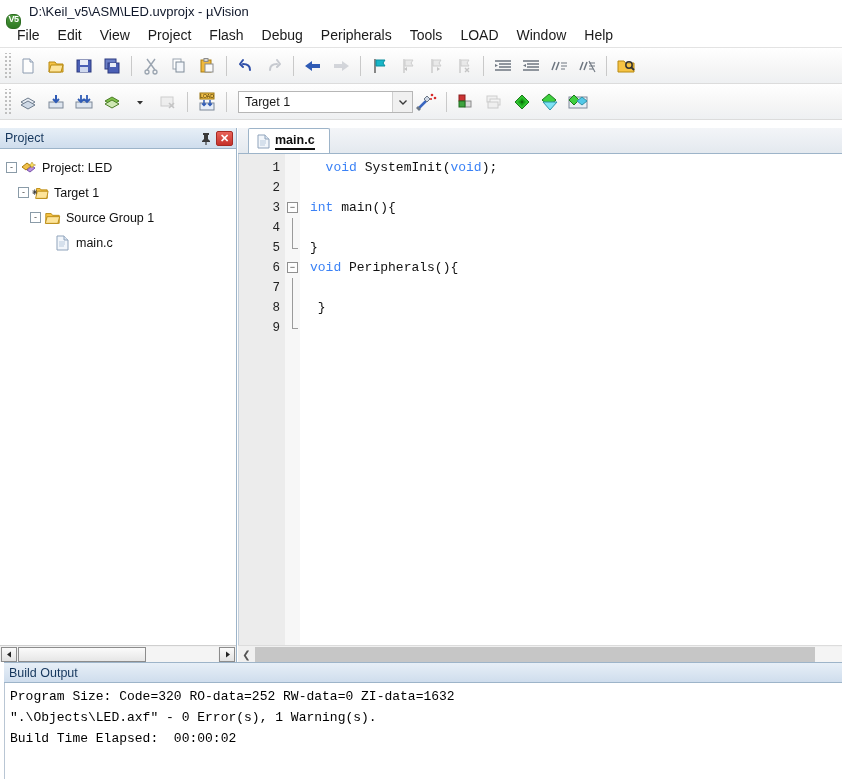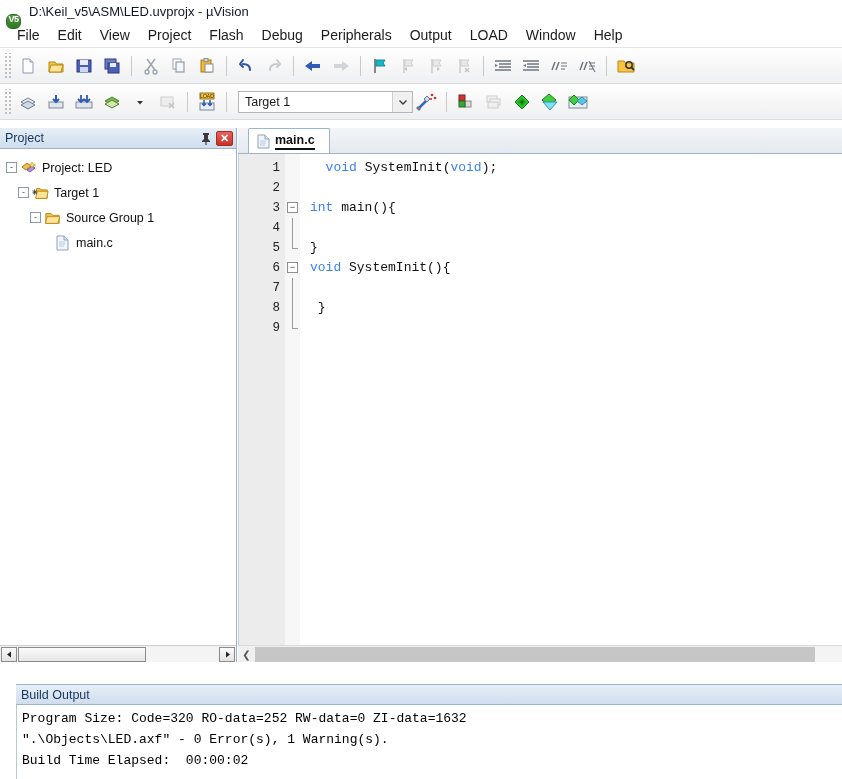--- a/index.html
+++ b/index.html
@@ -169,21 +169,21 @@
   .kw { color:#3b82f6; }
   .editor-hscroll {
     height:17px; flex:none; display:flex; align-items:center;
     background:#f0f0f0; border-top:1px solid #dcdcdc;
   }
   .eh-arrow { width:17px;height:15px;flex:none;display:flex;align-items:center;justify-content:center;color:#555;font-size:10px;}
   .eh-track { flex:1; height:15px; background:#f4f4f4; position:relative;}
   .eh-thumb { position:absolute; left:0; top:0; height:15px; width:560px; background:#c6c6c6; }
 
   
-  .build-panel { position:absolute; left:16px; right:0; bottom:0; height:95px; background:#fff; }
+  .build-panel { position:absolute; left:4px; right:0; bottom:0; height:117px; background:#fff; }
   .build-head {
     height:21px; display:flex; align-items:center;
     background: linear-gradient(#e7eff7,#cfdded);
     border-top:1px solid #9db4c9; border-bottom:1px solid #9db4c9;
     padding-left:5px; font-size:12.5px; color:#15365c;
   }
   .build-body {
     height:96px; padding:3px 0 2px 5px; overflow:hidden;
     border-left:1px solid #b9c6d4;
     font-family:"Liberation Mono", monospace; font-size:13px; color:#000;
@@ -204,21 +204,21 @@
   </div>
 
   <div class="menubar">
     <div class="menu-item">File</div>
     <div class="menu-item">Edit</div>
     <div class="menu-item">View</div>
     <div class="menu-item">Project</div>
     <div class="menu-item">Flash</div>
     <div class="menu-item">Debug</div>
     <div class="menu-item">Peripherals</div>
-    <div class="menu-item">Output</div>
+    <div class="menu-item">Tools</div>
     <div class="menu-item">LOAD</div>
     <div class="menu-item">Window</div>
     <div class="menu-item">Help</div>
   </div>
 
   <div class="toolbar">
     <div class="grip"></div>
 
     <div class="tb-btn">
       <svg width="18" height="18" viewBox="0 0 18 18">
@@ -637,21 +637,21 @@
               <span class="fold-end"></span>
             </div>
         </div>
 
         <div class="code">
           <div class="line"><span>  </span><span class="kw">void</span><span> SystemInit(</span><span class="kw">void</span><span>);</span></div>
           <div class="line"><span></span></div>
           <div class="line"><span class="kw">int</span><span> main(){</span></div>
           <div class="line"><span></span></div>
           <div class="line"><span>}</span></div>
-          <div class="line"><span class="kw">void</span><span> SystemInit(){</span></div>
+          <div class="line"><span class="kw">void</span><span> Peripherals(){</span></div>
           <div class="line"><span></span></div>
           <div class="line"><span> }</span></div>
           <div class="line"><span></span></div>
         </div>
       </div>
 
       <div class="editor-hscroll">
         <div class="eh-arrow">❮</div>
         <div class="eh-track">
           <div class="eh-thumb"></div>

